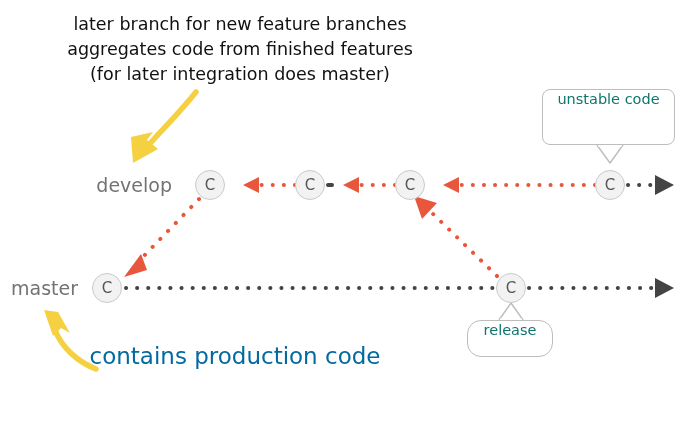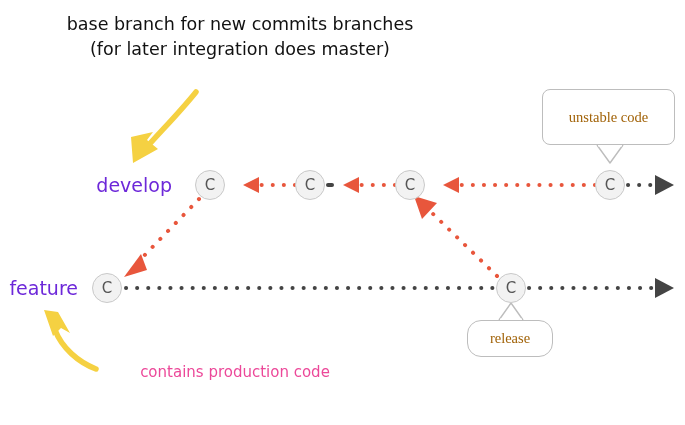--- a/index.html
+++ b/index.html
@@ -29,33 +29,33 @@
     width: 480px;
     text-align: center;
     font-size: 17.5px;
     line-height: 25px;
     color: #111111;
     white-space: nowrap;
   }
   .anno-bottom {
     position: absolute;
     left: 10px;
-    top: 360px;
+    top: 344px;
     width: 450px;
     text-align: center;
-    font-size: 15px;
+    font-size: 23px;
     line-height: 25px;
-    color: #ec4899;
+    color: #0369a1;
     white-space: nowrap;
   }
   .anno-line { display: block; }
   .branch-label {
     position: absolute;
     font-size: 19px;
-    color: #6d28d9;
+    color: #737373;
     white-space: nowrap;
     text-align: right;
   }
   #label-develop {
     left: 32px;
     top: 174px;
     width: 140px;
   }
   #label-master {
     left: 0px;
@@ -81,28 +81,26 @@
   }
   .callout {
     position: absolute;
     background: #ffffff;
     border: 1.4px solid #bdbdbd;
     border-radius: 8px;
     box-sizing: border-box;
     display: flex;
     flex-direction: column;
     align-items: center;
-    justify-content: center;
-    color: #a16207;
+    color: #0f766e;
     font-size: 14.5px;
     line-height: 19px;
     text-align: center;
     white-space: nowrap;
     z-index: 3;
-    font-family: Liberation Serif, serif;
   }
   #callout-unstable {
     left: 542px;
     top: 89px;
     width: 133px;
     height: 56px;
   }
   #callout-release {
     left: 467px;
     top: 320px;
@@ -167,30 +165,31 @@
       <polygon points="133,163 158,149 147,140 153,132 131,137" fill="#f5d142"></polygon>
     </g>
 
     <g>
       <path d="M 96 369 C 78 362, 62 348, 55 330" fill="none" stroke="#f5d142" stroke-width="5.5" stroke-linecap="round"></path>
       <polygon points="44,310 53,336 61,328 70,333 58,312" fill="#f5d142"></polygon>
     </g>
   </svg>
 
   <div class="anno-top">
-    <span class="anno-line">base branch for new commits branches</span>
+    <span class="anno-line">later branch for new feature branches</span>
+    <span class="anno-line">aggregates code from finished features</span>
     <span class="anno-line">(for later integration does master)</span>
   </div>
 
   <div class="anno-bottom">
     <span class="anno-line">contains production code</span>
   </div>
 
   <div class="branch-label" id="label-develop">develop</div>
-  <div class="branch-label" id="label-master">feature</div>
+  <div class="branch-label" id="label-master">master</div>
 
   <div class="commit" style="left:210px; top:185px;">C</div>
   <div class="commit" style="left:310px; top:185px;">C</div>
   <div class="commit" style="left:410px; top:185px;">C</div>
   <div class="commit" style="left:610px; top:185px;">C</div>
 
   <div class="commit" style="left:107px; top:288px;">C</div>
   <div class="commit" style="left:511px; top:288px;">C</div>
 
   <div class="callout" id="callout-unstable">

